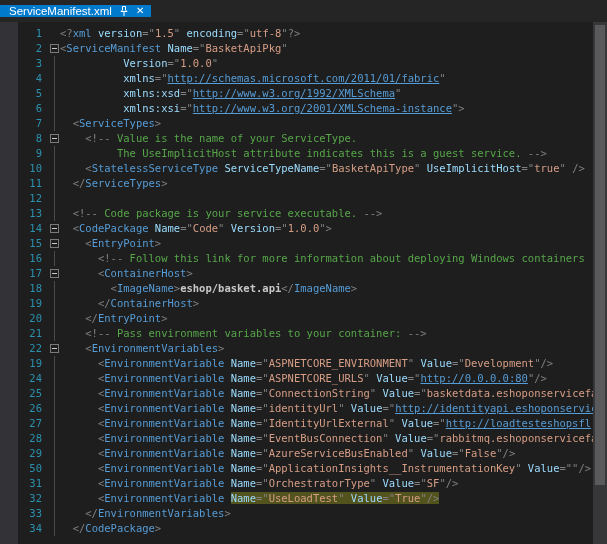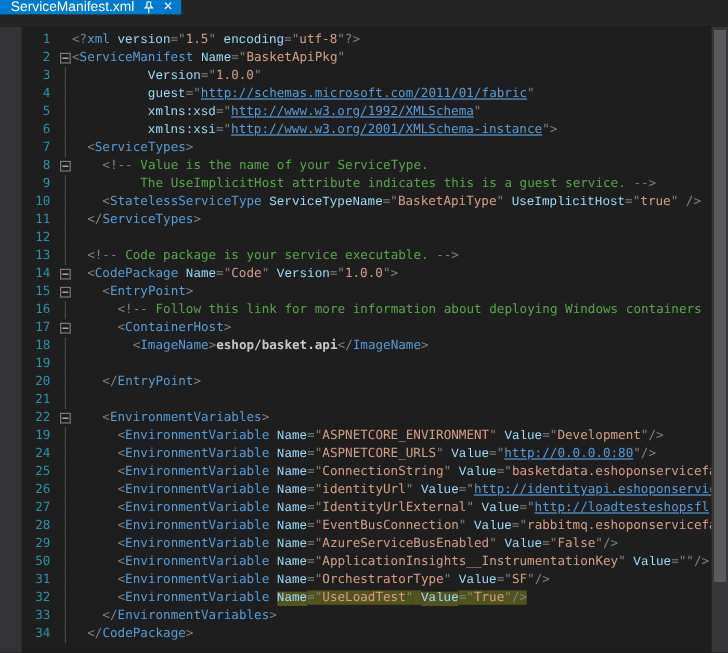--- a/index.html
+++ b/index.html
@@ -1,21 +1,21 @@
 <!DOCTYPE html>
 <html style="--c-editor_bg: #1e1e1e; --c-margin_bg: #333337; --c-tabbar_bg: #252526; --c-tab_active_bg: #007acc; --c-tab_text: #ffffff; --c-line_number: #2b91af; --c-delimiter: #808080; --c-tag: #569cd6; --c-attribute: #9cdcfe; --c-value: #d69d85; --c-link: #569cd6; --c-comment: #57a64a; --c-content_text: #c8c8c8; --c-highlight_bg: #53531d; --c-fold_line: #4a4a4a; --c-fold_border: #7a7a7a; --c-fold_minus: #c8c8c8; --c-scrollbar_bg: #37373a; --c-scrollbar_thumb: #5a5a5c;"><head>
 <meta charset="utf-8">
 <style>
   * { margin:0; padding:0; box-sizing:border-box; }
   html,body { width:607px; height:544px; overflow:hidden; }
   body { background:var(--c-editor_bg,#1e1e1e); font-family:"Liberation Sans",sans-serif; }
 
   .window { width:607px; height:544px; display:flex; flex-direction:column; }
 
-  .tabbar { height:22px; flex:none; background:var(--c-tabbar_bg,#252526); display:flex; align-items:flex-start; }
+  .tabbar { height:22px; flex:none; background:var(--c-tabbar_bg,#252526); display:flex; align-items:center; }
   .tab { background:var(--c-tab_active_bg,#007acc); color:var(--c-tab_text,#fff);
          display:flex; align-items:center; gap:7px; padding:0 7px 0 9px; font-size:11.5px; }
   .tab-title { white-space:nowrap; }
   .pin { display:flex; align-items:center; cursor:pointer; }
   .close { font-size:10px; line-height:1; cursor:pointer; }
 
   .editor { flex:1; position:relative; background:var(--c-editor_bg,#1e1e1e); overflow:hidden; }
   .indicator-margin { position:absolute; left:0; top:0; bottom:0; width:18px; background:var(--c-margin_bg,#333337); }
   .lines { position:absolute; left:0; top:4px; right:14px; bottom:0; overflow:hidden; }
 
@@ -25,21 +25,21 @@
   .fold { flex:none; width:12px; display:flex; justify-content:center; align-items:stretch; }
   .fbox { display:block; width:9px; height:9px; border:1px solid var(--c-fold_border,#7a7a7a);
           background:var(--c-editor_bg,#1e1e1e); align-self:center; position:relative; }
   .fbox::after { content:""; position:absolute; left:1px; right:1px; top:3px; height:0;
                  border-top:1px solid var(--c-fold_minus,#c8c8c8); }
   .fvl  { display:block; width:1px; background:var(--c-fold_line,#4a4a4a); }
   .code { flex:1; white-space:pre; overflow:hidden; }
 
   .tk-d { color:var(--c-delimiter,#808080); }
   .tk-t { color:var(--c-tag,#569cd6); }
-  .tk-a { color:var(--c-attribute,#9cdcfe);font-family:Liberation Mono, monospace; }
+  .tk-a { color:var(--c-attribute,#9cdcfe); }
   .tk-v { color:var(--c-value,#d69d85); }
   .tk-l { color:var(--c-link,#569cd6); text-decoration:underline; }
   .tk-c { color:var(--c-comment,#57a64a); }
   .tk-x { color:var(--c-content_text,#c8c8c8);font-weight:bold; }
   .tk-p { color:var(--c-content_text,#c8c8c8); }
   .hl   { background:var(--c-highlight_bg,#53531d); }
 
   .scrollbar { position:absolute; top:0; right:0; bottom:0; width:14px; background:var(--c-scrollbar_bg,#37373a); }
   .thumb { position:absolute; left:2px; right:2px; top:3px; height:460px; background:var(--c-scrollbar_thumb,#5a5a5c); }
 </style>
@@ -81,21 +81,21 @@
           <span class="fold">
             <i class="fvl"></i>
           </span>
           <span class="code"><span class="tk-p">          </span><span class="tk-a">Version</span><span class="tk-d">="</span><span class="tk-v">1.0.0</span><span class="tk-d">"</span></span>
         </div>
         <div class="line">
           <span class="ln">4</span>
           <span class="fold">
             <i class="fvl"></i>
           </span>
-          <span class="code"><span class="tk-p">          </span><span class="tk-a">guest</span><span class="tk-d">="</span><span class="tk-l">http://schemas.microsoft.com/2011/01/fabric</span><span class="tk-d">"</span></span>
+          <span class="code"><span class="tk-p">          </span><span class="tk-a">xmlns</span><span class="tk-d">="</span><span class="tk-l">http://schemas.microsoft.com/2011/01/fabric</span><span class="tk-d">"</span></span>
         </div>
         <div class="line">
           <span class="ln">5</span>
           <span class="fold">
             <i class="fvl"></i>
           </span>
           <span class="code"><span class="tk-p">          </span><span class="tk-a">xmlns:xsd</span><span class="tk-d">="</span><span class="tk-l">http://www.w3.org/1992/XMLSchema</span><span class="tk-d">"</span></span>
         </div>
         <div class="line">
           <span class="ln">6</span>
@@ -186,33 +186,35 @@
           <span class="fold">
             <i class="fvl"></i>
           </span>
           <span class="code"><span class="tk-p">        </span><span class="tk-d">&lt;</span><span class="tk-t">ImageName</span><span class="tk-d">&gt;</span><span class="tk-x">eshop/basket.api</span><span class="tk-d">&lt;/</span><span class="tk-t">ImageName</span><span class="tk-d">&gt;</span></span>
         </div>
         <div class="line">
           <span class="ln">19</span>
           <span class="fold">
             <i class="fvl"></i>
           </span>
+          <span class="code"><span class="tk-p">      </span><span class="tk-d">&lt;/</span><span class="tk-t">ContainerHost</span><span class="tk-d">&gt;</span></span>
         </div>
         <div class="line">
           <span class="ln">20</span>
           <span class="fold">
             <i class="fvl"></i>
           </span>
           <span class="code"><span class="tk-p">    </span><span class="tk-d">&lt;/</span><span class="tk-t">EntryPoint</span><span class="tk-d">&gt;</span></span>
         </div>
         <div class="line">
           <span class="ln">21</span>
           <span class="fold">
             <i class="fvl"></i>
           </span>
+          <span class="code"><span class="tk-p">    </span><span class="tk-d">&lt;!--</span><span class="tk-c"> Pass environment variables to your container: </span><span class="tk-d">--&gt;</span></span>
         </div>
         <div class="line">
           <span class="ln">22</span>
           <span class="fold">
             <i class="fbox"></i>
           </span>
           <span class="code"><span class="tk-p">    </span><span class="tk-d">&lt;</span><span class="tk-t">EnvironmentVariables</span><span class="tk-d">&gt;</span></span>
         </div>
         <div class="line">
           <span class="ln">19</span>

